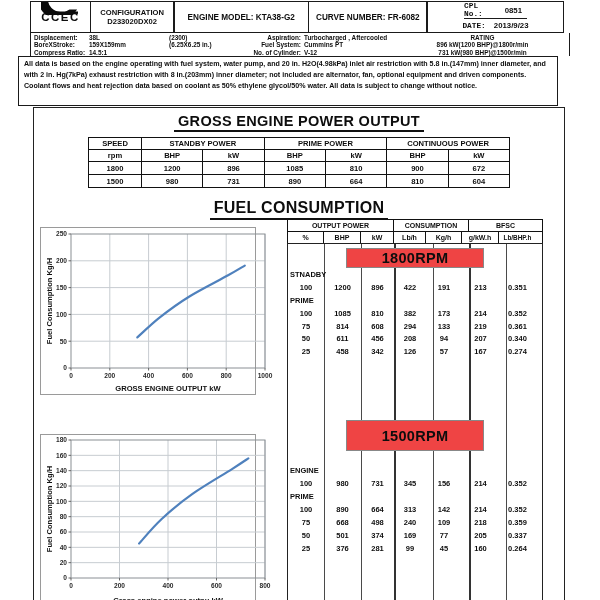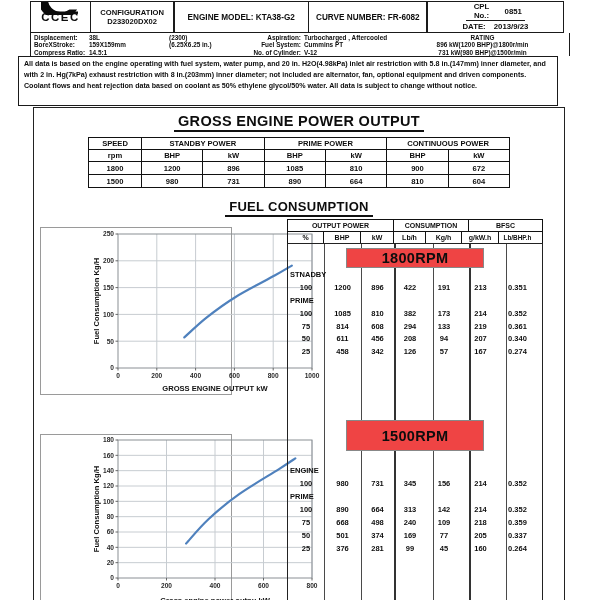--- a/index.html
+++ b/index.html
@@ -14,21 +14,21 @@
   .logo-cell { width:61px; flex-direction:column; justify-content:flex-end; padding-bottom:1px; overflow:hidden; position:relative; }
   .logo-c { position:absolute; top:-11px; left:10px; width:40px; height:24px; overflow:hidden; }
   .logo-c svg { display:block; }
   .logo-text { font-size:11.5px; letter-spacing:1.5px; line-height:12px; }
   .config-cell { width:85px; flex-direction:column; font-size:7.6px; line-height:9px; text-align:center; }
   .model-cell { width:136px; font-size:8.2px; }
   .curve-cell { width:120px; font-size:8.2px; }
   .cpl-cell { width:138px; flex-direction:column; align-items:stretch; justify-content:stretch; padding:0; }
   .cpl-row { flex:1; display:flex; align-items:center; font-size:7.8px; }
   .cpl-row.first { border-bottom:1.2px solid #1a1a1a; }
-  .cpl-row .lab { width:52%; text-align:center; }
+  .cpl-row .lab { width:52%; text-align:left;font-family:Liberation Mono, monospace; }
   .cpl-row .val { padding-left:8px; }
 
   
   .specs { position:absolute; left:30px; top:33px; width:540px; height:23px;
            border-left:1.4px solid #1a1a1a; border-right:1.4px solid #1a1a1a; padding-top:1px; }
   .spec-row { display:flex; height:7.3px; align-items:center; font-size:6.4px; white-space:nowrap; }
   .s-label { width:58px; padding-left:3px; }
   .s-val   { width:80px; }
   .s-paren { width:80px; }
   .s-mlabel{ width:52px; text-align:right; }
@@ -38,30 +38,30 @@
   
   .disclaimer { position:absolute; left:18px; top:56px; width:540px; height:50px;
                 border:1.4px solid #1a1a1a; padding:2px 5px; font-size:7.1px; line-height:11px; }
 
   
   .main-box { position:absolute; left:33px; top:107px; width:532px; height:493px;
               border:1.3px solid #222; border-bottom:none; }
   .sec-title { text-align:center; }
   .sec-title span { display:inline-block; border-bottom:2px solid #111; padding:0 4px 1px; }
   .title-power { margin-top:5px; font-size:14.5px; letter-spacing:0.3px; }
-  .title-fuel  { margin-top:11px; font-size:13px; letter-spacing:0.3px; }
+  .title-fuel  { margin-top:11px; font-size:16px; letter-spacing:0.3px; }
 
   
   table.power { border-collapse:collapse; width:422px; margin:5px auto 0; table-layout:fixed; }
   table.power th, table.power td { border:1.2px solid #111; font-size:7.6px; text-align:center; padding:0; height:12px; font-weight:bold; }
   table.power td { height:13px; }
   col.c-speed { width:53px; }
 
   
-  .chart-box { position:absolute; width:192px; border:1px solid #9a9a9a; background:#fff;padding-left:47px; }
+  .chart-box { position:absolute; width:216px; border:1px solid #9a9a9a; background:#fff; }
   .chart1 { left:6px; top:119px; height:168px; }
   .chart2 { left:6px; top:326px; height:173px; }
   svg .grid { stroke:#c7ccd1; stroke-width:1; }
   svg .plotborder { fill:none; stroke:#8a8f94; stroke-width:1; }
   svg .tick { font-family:"Liberation Sans",sans-serif; font-size:6.6px; font-weight:bold; fill:#2a2a2a; }
   svg .axlabel { font-family:"Liberation Sans",sans-serif; font-size:7.6px; font-weight:bold; fill:#111; }
   svg .tickmark { stroke:#666; stroke-width:1; }
 
   
   .fuel-table { position:absolute; left:253px; top:111px; width:256px; height:382px; }

